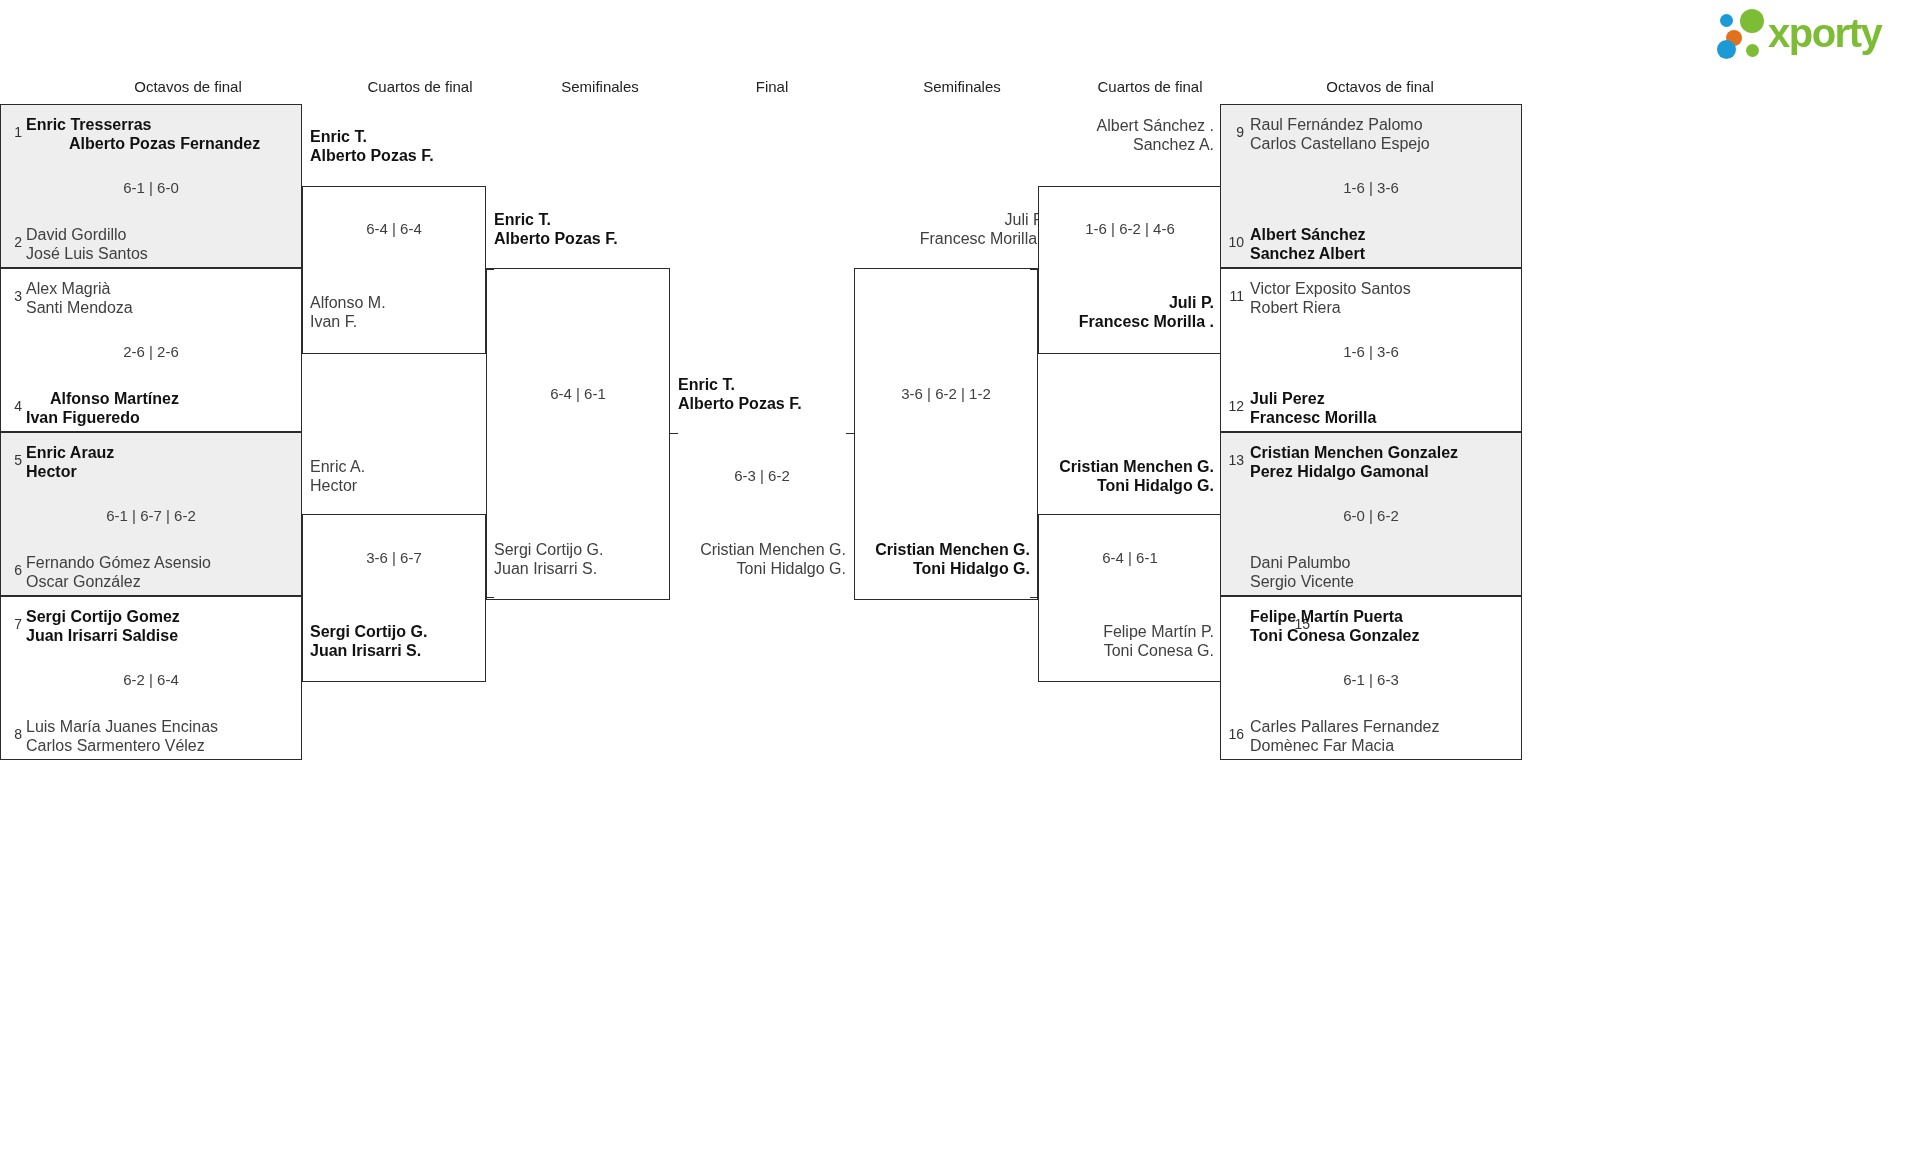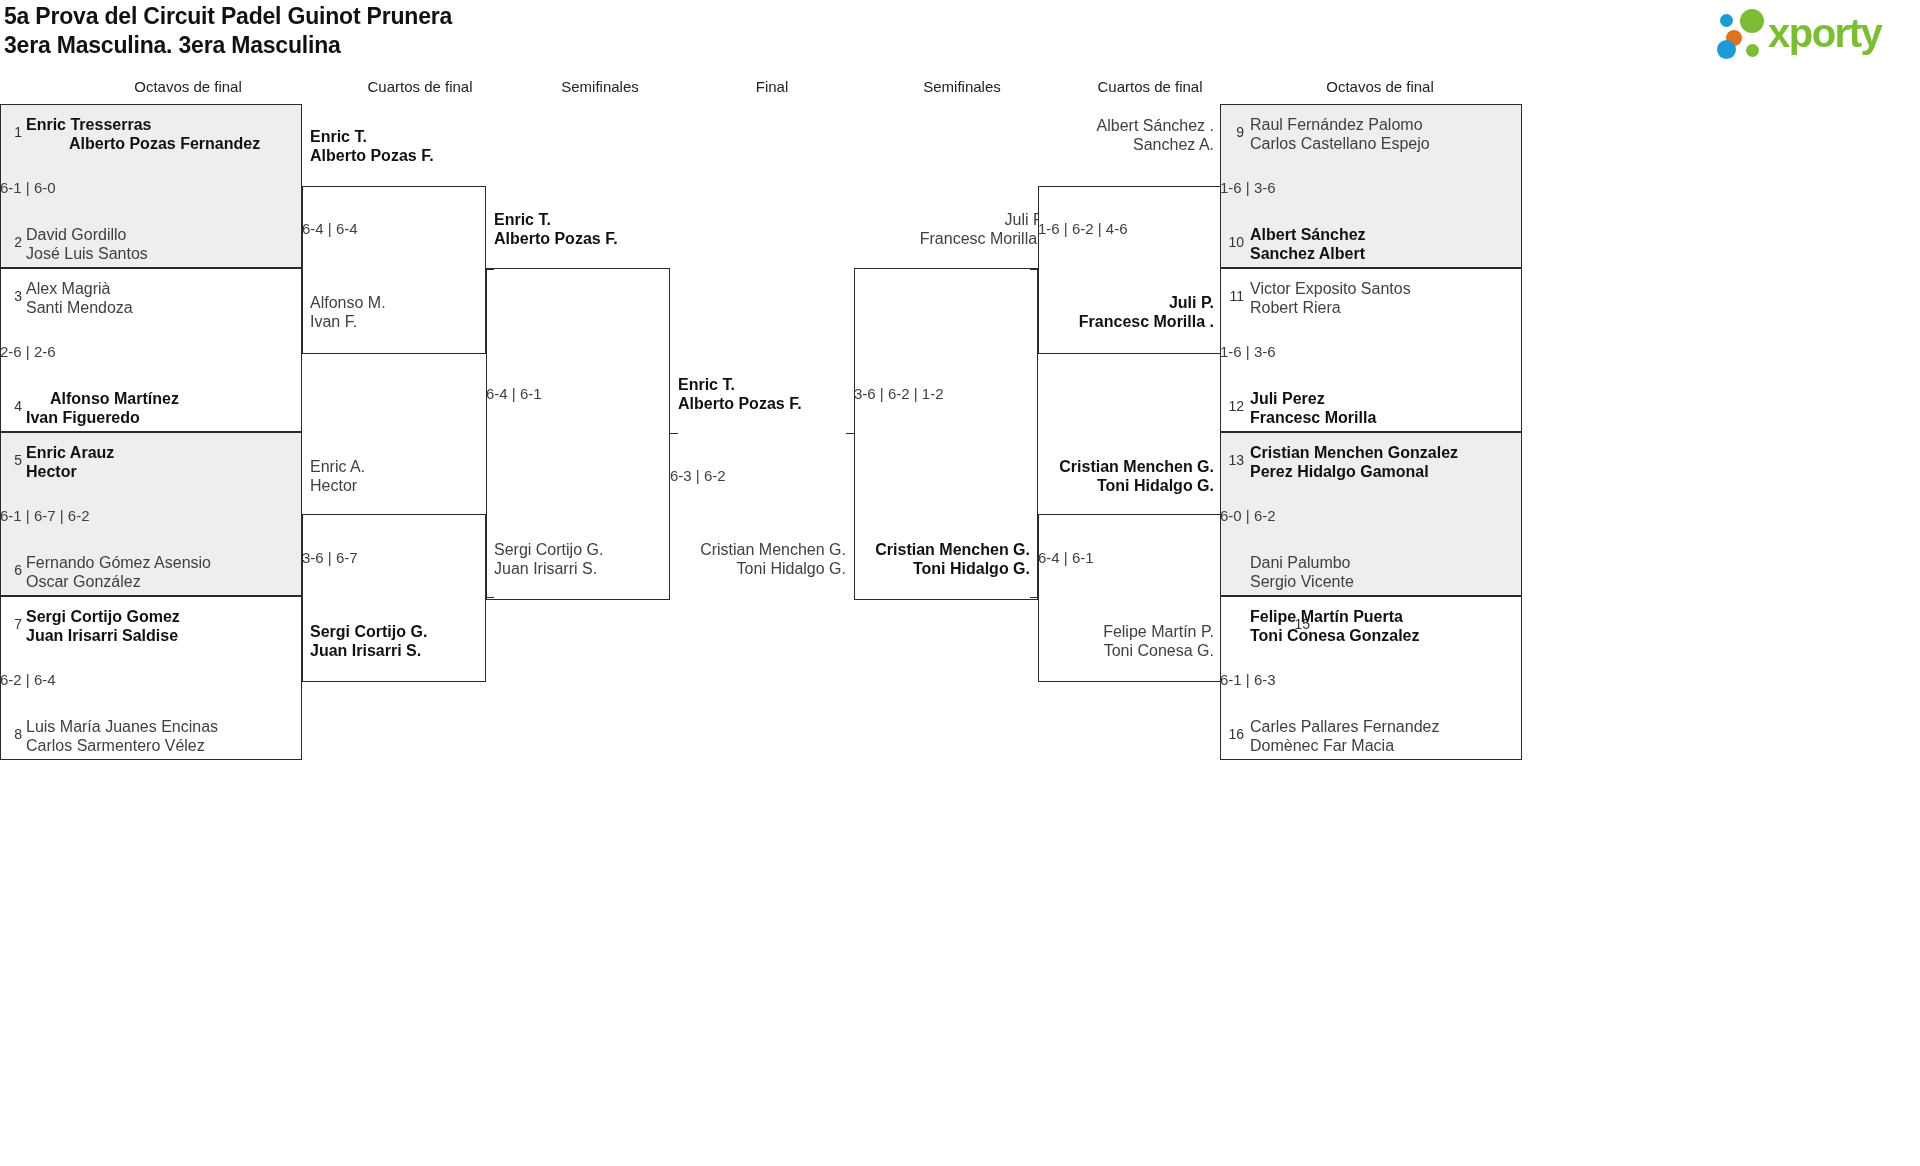--- a/index.html
+++ b/index.html
@@ -47,36 +47,32 @@
     line-height: 16px; text-align: right; width: 22px;
   }
   .team {
     position: absolute; font-size: 16px; line-height: 22px;
     color: #404040; white-space: nowrap;
   }
   .team.win { font-weight: bold; color: #111; }
   .team.right { text-align: right; }
   .score {
     position: absolute; font-size: 15px; color: #3f3f3f;
-    white-space: nowrap; text-align: left;
+    white-space: nowrap; text-align: center;
   }
 
   
   .line { position: absolute; background: #2b2b2b; }
   .line.h { height: 1px; }
 </style>
 </head>
 <body>
 
 <div id="root">
 
-  <div class="title-block">
-    <div class="title-line">5a Prova del Circuit Padel Guinot Prunera</div>
-    <div class="title-line">3era Masculina. 3era Masculina</div>
-  </div>
 
   <div class="logo">
     <div class="dot" style="left:16px; top:6px; width:13px; height:13px; background:#1b9ad6;"></div>
     <div class="dot" style="left:36px; top:1px; width:24px; height:24px; background:#7dbd35;"></div>
     <div class="dot" style="left:22px; top:22px; width:16px; height:16px; background:#e2711d;"></div>
     <div class="dot" style="left:13px; top:32px; width:19px; height:19px; background:#1b9ad6;"></div>
     <div class="dot" style="left:42px; top:36px; width:13px; height:13px; background:#7dbd35;"></div>
     <div class="logo-word">xporty</div>
   </div>
 

